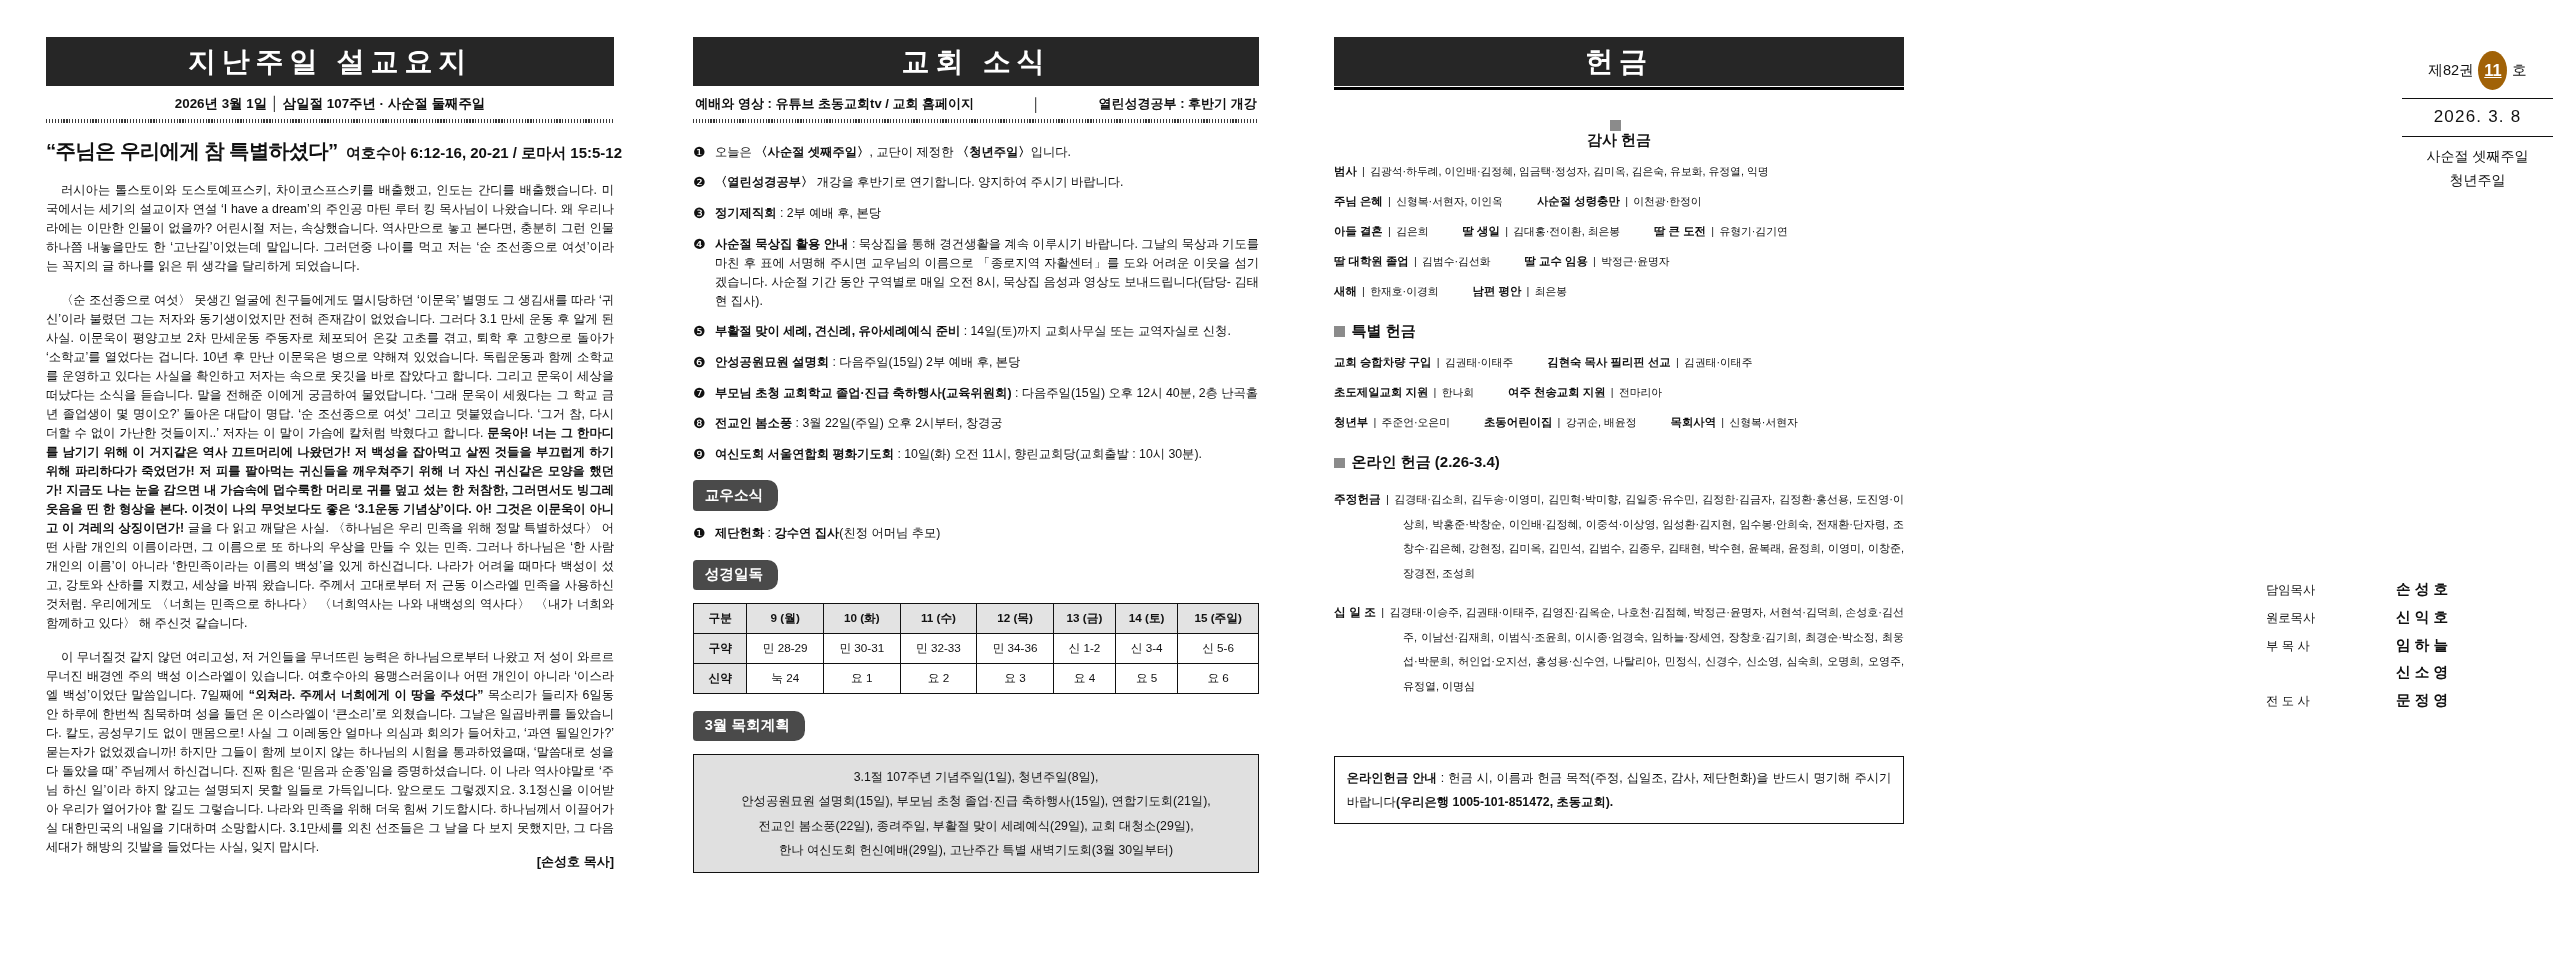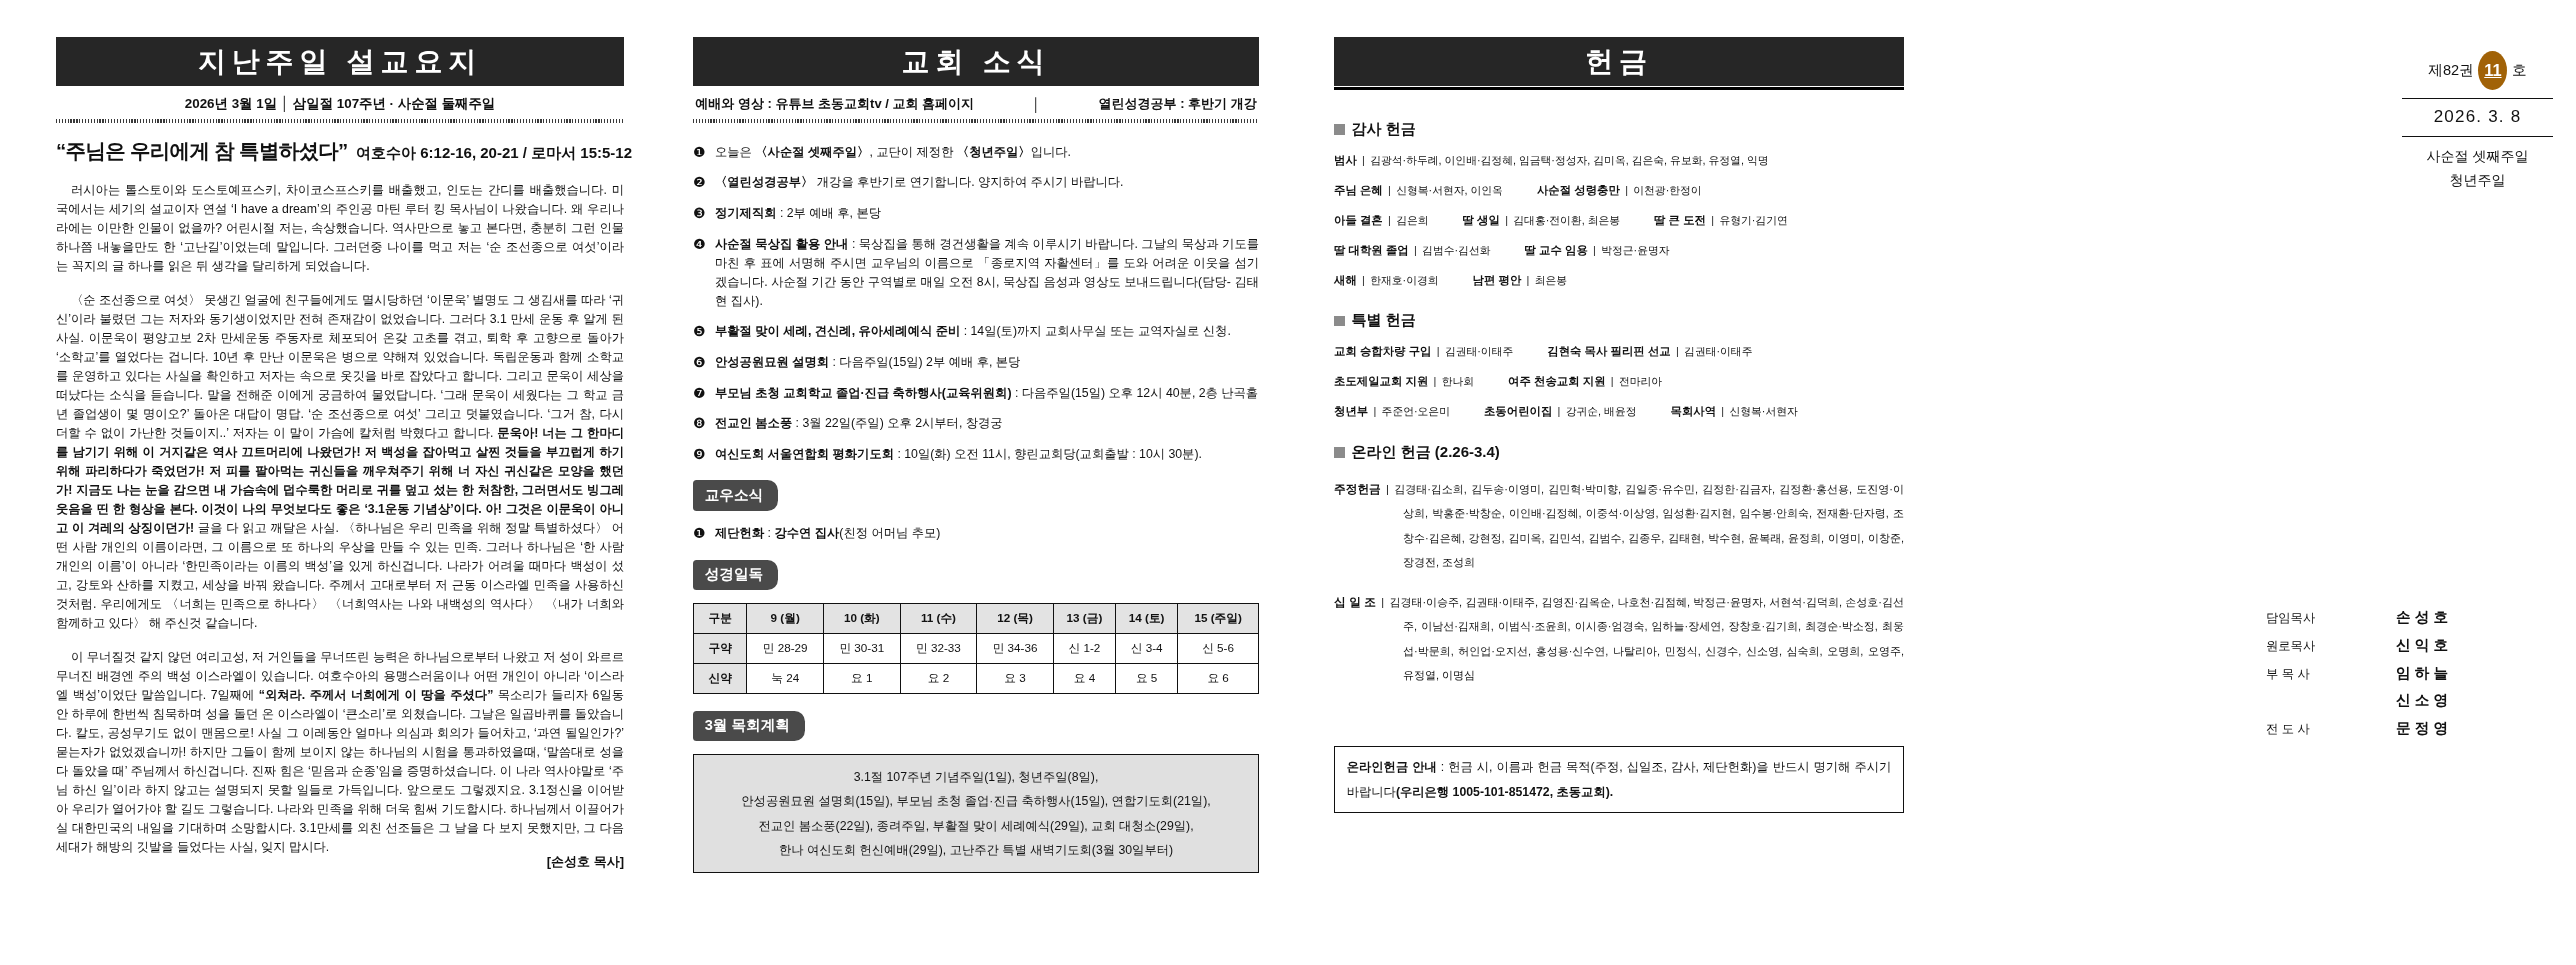--- a/index.html
+++ b/index.html
@@ -2,21 +2,21 @@
 <html lang="ko" style="font-size:9.3px"><head>
 <meta charset="utf-8">
 <title>주보</title>
 <style>
   html,body{margin:0;padding:0;background:#ffffff;}
   body{
     position:relative;width:2576px;height:966px;overflow:hidden;
     font-family:"Liberation Sans","DejaVu Sans",sans-serif;color:#111;
   }
   .col{position:absolute;top:37px;}
-  #col-sermon{left:56px;width:568px;}
+  #col-sermon{left:46px;width:568px;}
   #col-news{left:693px;width:566px;}
   #col-offering{left:1334px;width:570px;}
 
   .band{background:#262626;color:#fff;font-weight:bold;font-size:28px;
         text-align:center;height:49px;line-height:49px;letter-spacing:5.8px;}
   .band-rule{height:2.9px;background:#000;margin-top:1.2px;}
   .hatch{height:3.5px;margin-top:5.8px;
         background:repeating-linear-gradient(90deg,#3a3a3a 0 1.2px,#ffffff 1.2px 2.9px);}
 
   
@@ -44,21 +44,21 @@
   table.bible th,table.bible td{border:1.2px solid #111;text-align:center;
          font-size:11.7px;padding:7px 1.2px;}
   table.bible th{background:#e3e3e3;font-weight:bold;}
   td.rowlab{background:#e3e3e3;font-weight:bold;width:50px;}
   .plan-box{background:#e0e0e0;border:1.2px solid #111;margin-top:13px;
             padding:9.3px 5.8px;text-align:center;font-size:12.3px;line-height:24.5px;}
 
   
   .sec-head{display:flex;align-items:center;font-size:15px;font-weight:bold;}
   .sec-head .sq{width:10.5px;height:10.5px;background:#8b8b8b;margin-right:7px;flex:0 0 10.5px;}
-  .sec1{margin-top:30px;} .secn{margin-top:23.4px;}
+  .sec1{margin-top:30px;flex-direction:column;} .secn{margin-top:23.4px;}
   .off-rows{margin-top:14px;}
   .off-row{display:flex;flex-wrap:wrap;column-gap:34px;row-gap:11.7px;
            font-size:10.8px;margin-bottom:15px;align-items:baseline;}
   .pair{white-space:nowrap;}
   .pair .lab{font-weight:bold;font-size:11.4px;}
   .pair .sep{margin:0 5.3px;font-weight:normal;color:#222;}
   .online-entries{margin-top:15px;}
   .online-entry{font-size:11px;line-height:24.5px;text-align:justify;
                 padding-left:69px;text-indent:-69px;margin-bottom:15px;}
   .online-entry .lab{font-weight:bold;font-size:11.7px;}
@@ -69,21 +69,21 @@
   .notice-box .bank{font-weight:bold;}
 
   
   #masthead{position:absolute;left:2402px;top:51px;width:151px;text-align:center;}
   .m-issue{display:flex;align-items:center;justify-content:center;gap:4.7px;font-size:14.6px;}
   .m-circle{display:inline-flex;width:29px;height:39px;border-radius:50%;background:#a16207;
             color:#fff;font-weight:bold;font-size:16.4px;align-items:center;justify-content:center;text-decoration:underline;}
   .m-rule{border-top:1.2px solid #111;margin:8.2px 0;}
   .m-date{font-size:17px;letter-spacing:1.2px;}
   .m-season{font-size:14px;line-height:23.4px;margin-top:1.2px;}
-  #staff{position:absolute;left:2266px;top:608px;width:182px;}
+  #staff{position:absolute;left:2266px;top:580px;width:182px;}
   .staff-row{display:flex;justify-content:space-between;align-items:baseline;margin-bottom:8.8px;}
   .s-role{font-size:12.3px;color:#111;}
   .s-name{font-size:14.6px;font-weight:bold;}
 </style>
 </head>
 <body>
 
 <section class="col" id="col-sermon">
   <div class="band">지난주일 설교요지</div>
   <div class="date-line">2026년 3월 1일 │ 삼일절 107주년 · 사순절 둘째주일</div>

